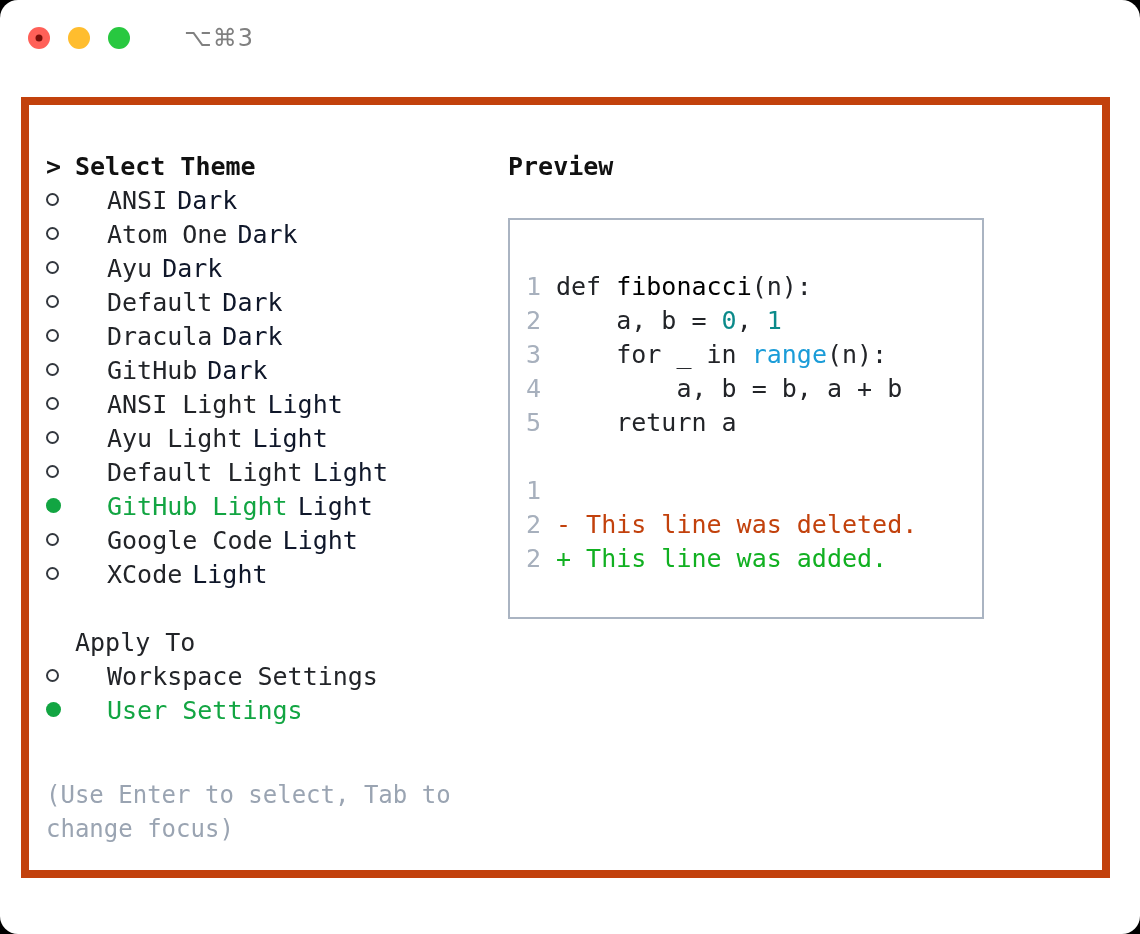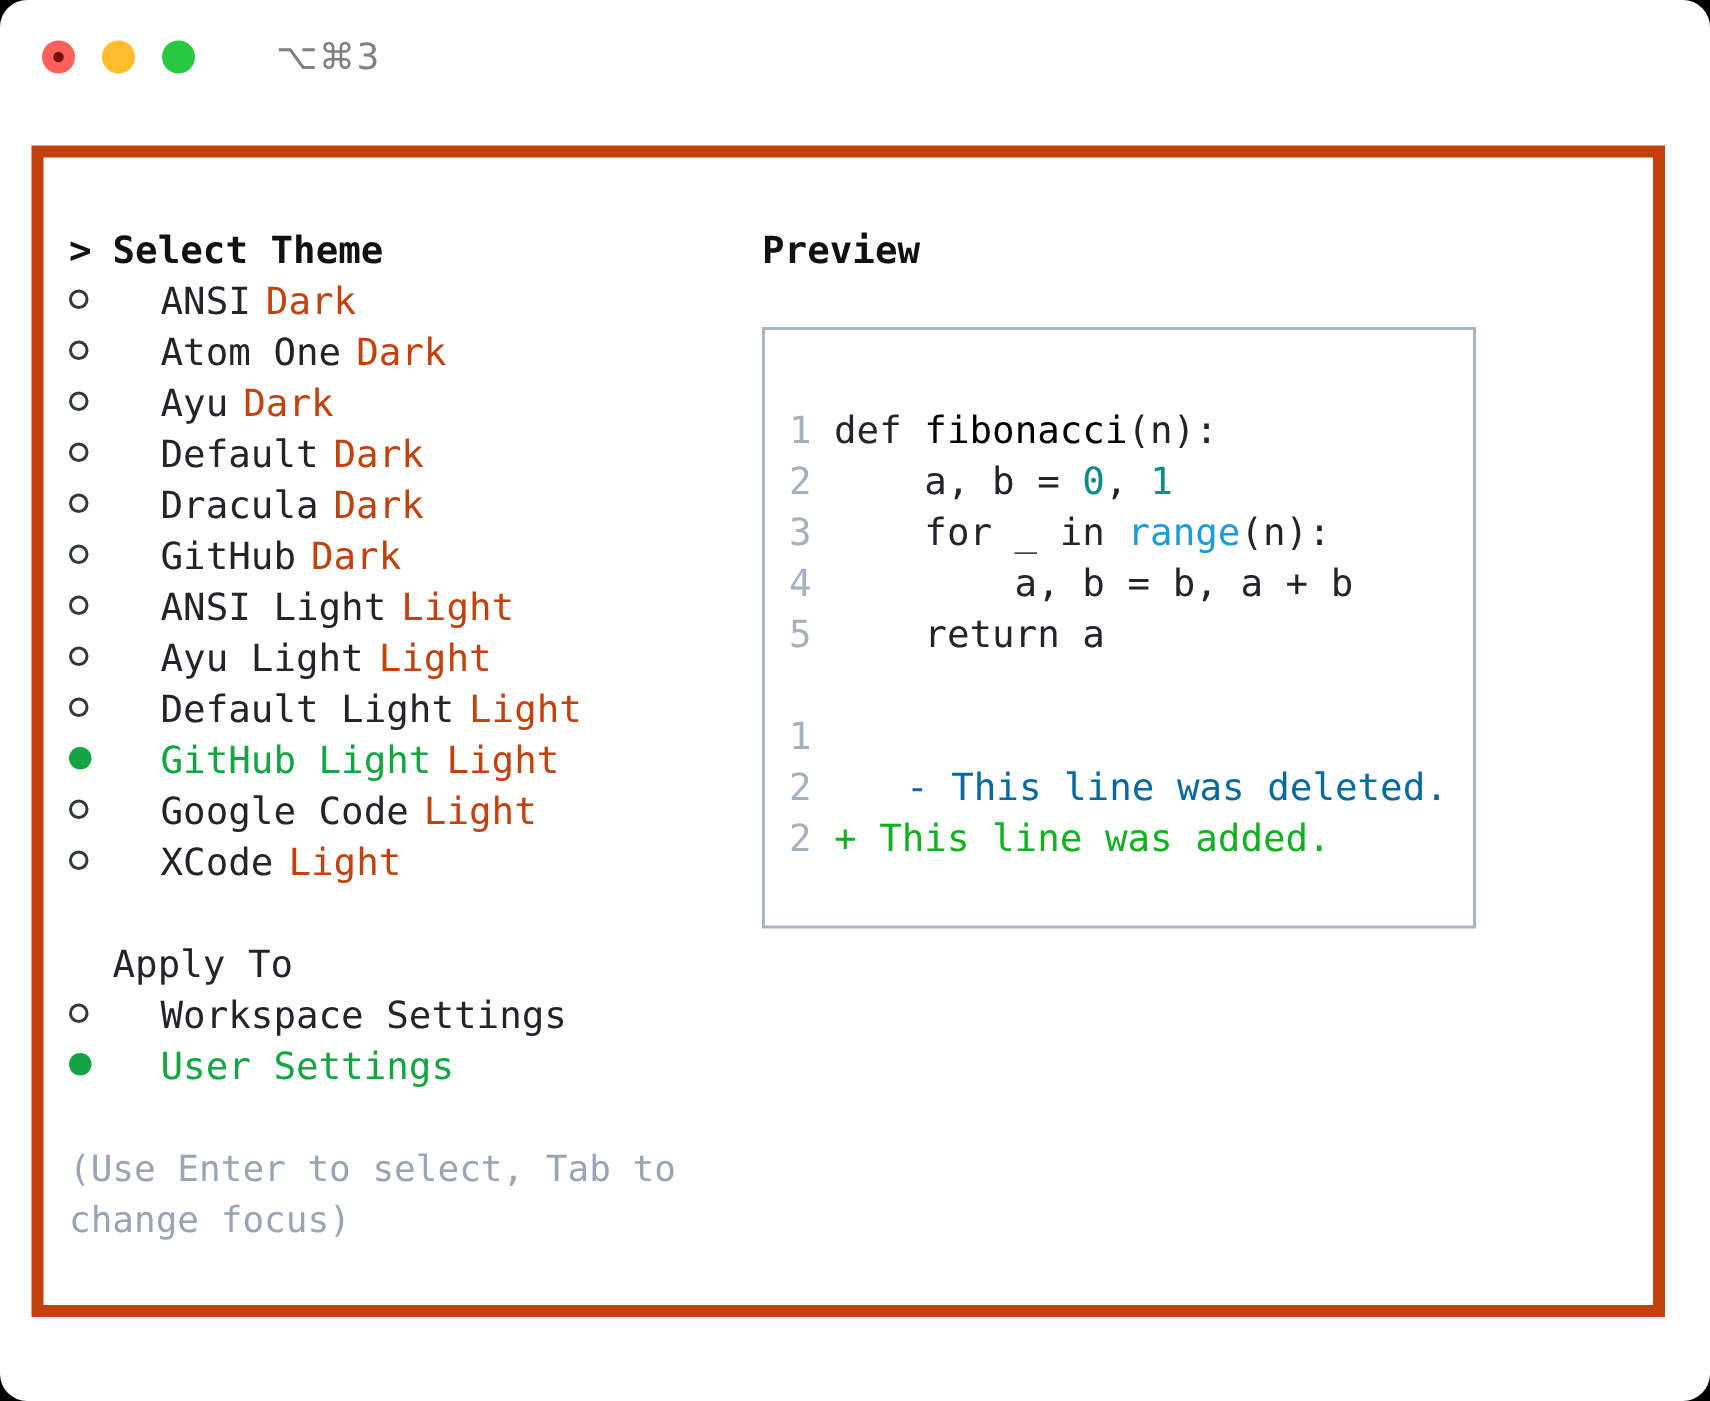--- a/index.html
+++ b/index.html
@@ -140,40 +140,41 @@
     height: 15px;
     border-radius: 50%;
     background: #12a542;
     left: 0;
     top: -17px;
     box-sizing: border-box;
   }
   .opt-label { color: #222428; margin-left: 32px; }
   .opt-label.selected { color: #12a542; }
   .opt-suffix {
-    color: #c2410c;
+    color: #0f172a;
     margin-left: 10px;
   }
 
   .apply-heading {
     font-size: 25px;
     color: #222428;
     line-height: 34px;
     padding-left: 29px;
     white-space: pre;
   }
   .spacer-row { height: 34px; }
 
   .hint {
     font-size: 24px;
     color: #9aa4b2;
     line-height: 34px;
     max-width: 410px;
     white-space: pre-wrap;
     word-break: normal;
+    margin-top: 16px;
   }
 
   
   .preview-box {
     margin-top: 34px;
     width: 476px;
     height: 401px;
     border: 2px solid #aab4c2;
     box-sizing: border-box;
     background: #ffffff;
@@ -192,21 +193,21 @@
     text-align: left;
   }
   .code-text { color: #222428; }
   .blank-line { height: 34px; }
 
   .tok-fn   { color: #000000; }
   .tok-num  { color: #0b8a8a; }
   .tok-call { color: #1a9cd8; }
 
   .diff-context { color: #7d858f; }
-  .diff-del     { color: #0369a1; margin-left: 48px; }
+  .diff-del     { color: #c2410c; }
   .diff-add     { color: #11b021; }
 </style>
 </head>
 <body>
 
 <div class="app-window">
 
   <div class="titlebar">
     <div class="traffic-lights">
       <span class="light light-close"></span>

